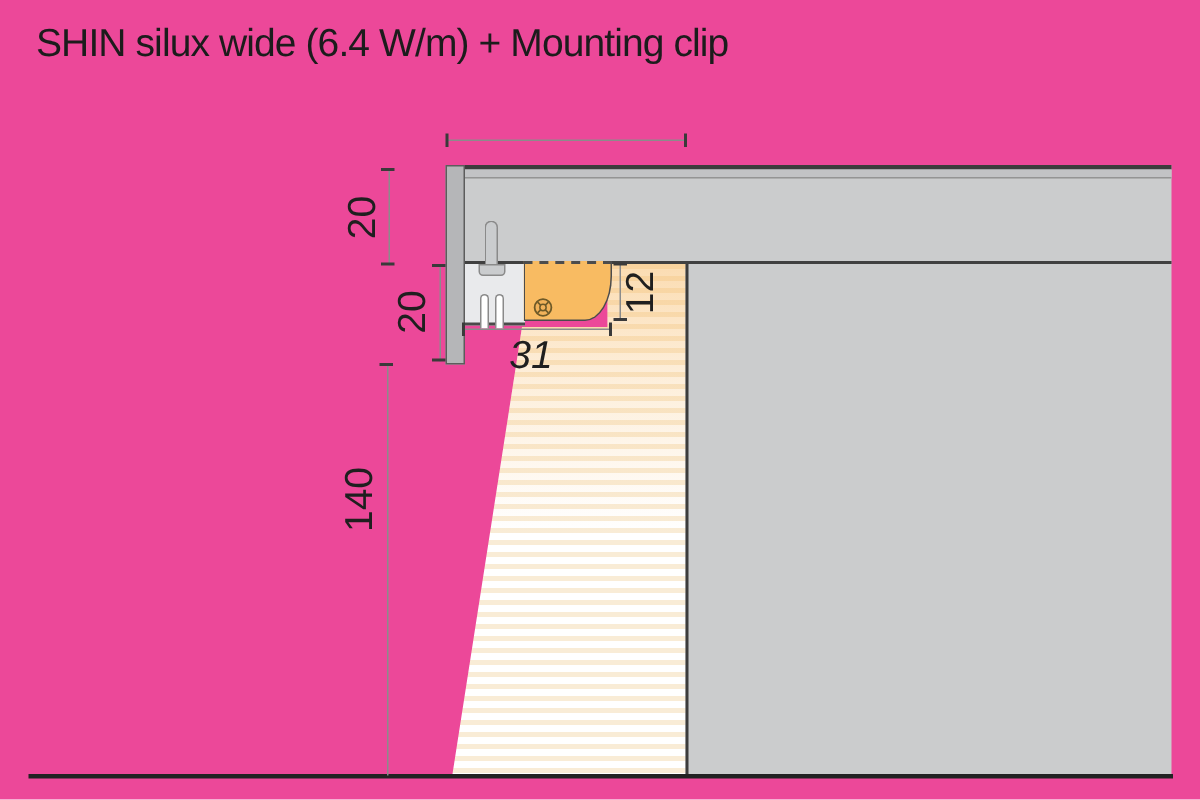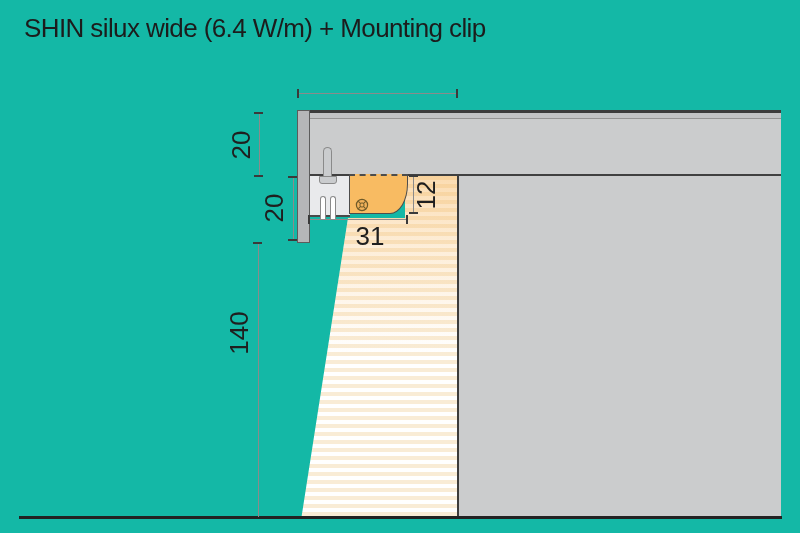--- a/index.html
+++ b/index.html
@@ -1,17 +1,17 @@
 <!DOCTYPE html>
 <html><head>
 <meta charset="utf-8">
 <style>
   html,body{margin:0;padding:0;background:#fff;}
   .canvas{
-    position:relative;width:800px;height:533px;background:#14b8a6;
+    position:relative;width:800px;height:533px;background:#ec4899;
     font-family:"Liberation Sans",sans-serif;overflow:hidden;
   }
   .abs{position:absolute;}
   
   .title{
     left:24px;top:13px;font-size:26px;font-weight:500;color:#1c1c1c;
     letter-spacing:-0.6px;white-space:nowrap;
   }
   
   .slab{
@@ -120,21 +120,21 @@
   <div class="abs dlabel vrot" style="left:203px;top:131px;">20</div>
 
   <div class="abs dline" style="left:293px;top:177px;width:1px;height:64px;"></div>
   <div class="abs tick" style="left:288px;top:176px;width:9px;height:2px;"></div>
   <div class="abs tick" style="left:288px;top:239px;width:9px;height:2px;"></div>
   <div class="abs dlabel vrot" style="left:236px;top:194px;">20</div>
 
   <div class="abs dline" style="left:309px;top:219px;width:99px;height:1px;"></div>
   <div class="abs tick" style="left:308px;top:215px;width:2px;height:9px;"></div>
   <div class="abs tick" style="left:406px;top:215px;width:2px;height:9px;"></div>
-  <div class="abs dlabel" style="left:332px;top:222px;">31</div>
+  <div class="abs dlabel" style="left:316px;top:222px;font-style:italic;">31</div>
 
   <div class="abs dline" style="left:413px;top:176px;width:1px;height:38px;"></div>
   <div class="abs tick" style="left:409px;top:175px;width:9px;height:2px;"></div>
   <div class="abs tick" style="left:409px;top:212px;width:9px;height:2px;"></div>
   <div class="abs dlabel vrot" style="left:388px;top:181px;">12</div>
 
   <div class="abs dline" style="left:258px;top:243px;width:1px;height:274px;"></div>
   <div class="abs tick" style="left:253px;top:242px;width:9px;height:2px;"></div>
   <div class="abs dlabel vrot" style="left:201px;top:319px;">140</div>
 

